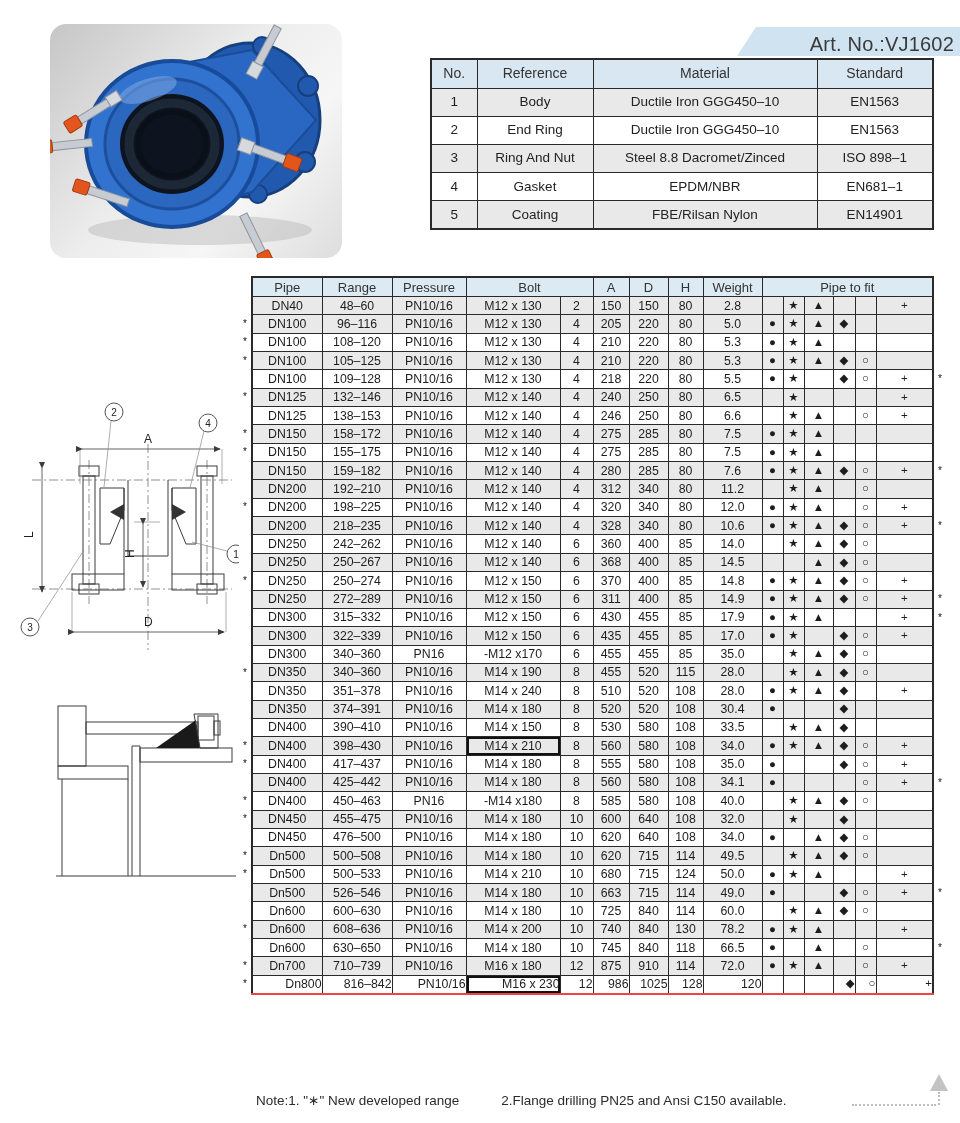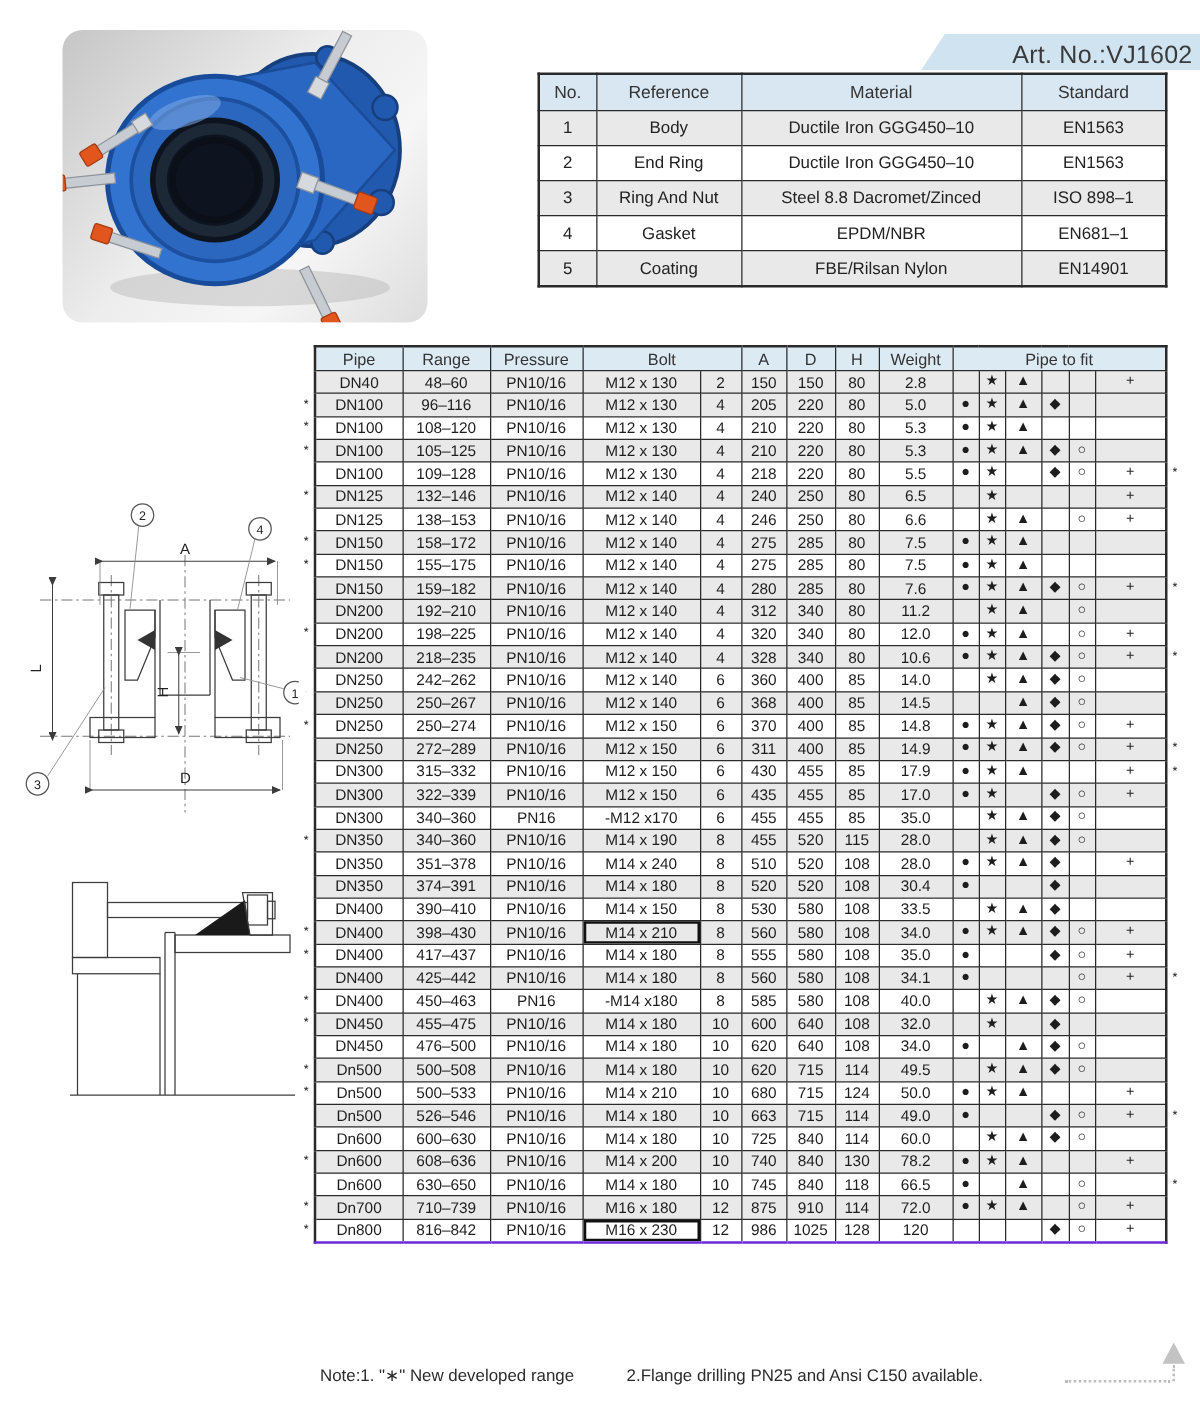--- a/index.html
+++ b/index.html
@@ -29,21 +29,21 @@
   .spec{position:absolute;left:239px;top:276px;width:707px;table-layout:fixed;}
   .spec th,.spec td{border:1px solid #2a2a2a;text-align:center;vertical-align:middle;
                     padding:0;box-sizing:border-box;font-weight:400;line-height:1;color:#1d1d1d;}
   .spec thead th{background:#dceaf4;font-size:13px;height:19.5px;color:#333;margin-left:32px;}
   .spec tbody td{font-size:12.3px;height:18.35px;background:#fff;}
   .spec tbody tr.shade td{background:#e9e9e9;}
   .spec .mk, .spec tbody tr .mk{border:none !important;background:#fff !important;font-size:10px;color:#111;}
   .spec tr > *:nth-child(2){border-left:2px solid #2a2a2a;}
   .spec tr > *:nth-last-child(2){border-right:2px solid #2a2a2a;}
   .spec thead tr:first-child th:not(.mk){border-top:2px solid #2a2a2a;}
-  .spec tbody tr:last-child td:not(.mk){border-bottom:2px solid #6d28d9;}
+  .spec tbody tr:last-child td:not(.mk){border-bottom:2px solid #ef4444;text-align:right;}
   .spec tbody td:nth-child(n+11):nth-child(-n+16){font-size:11.5px;}
   .spec tbody td:nth-child(16){font-size:13px;}
   .spec td.boxed{box-shadow:inset 0 0 0 2px #111;}
 
   
   .note{position:absolute;left:256px;top:1092px;font-size:13.5px;color:#2b2b2b;white-space:nowrap;}
   .note .sep{display:inline-block;width:42px;}
 
   
   .tail-h{position:absolute;left:852px;top:1104px;width:84px;border-top:2px dotted #bdbdbd;}

